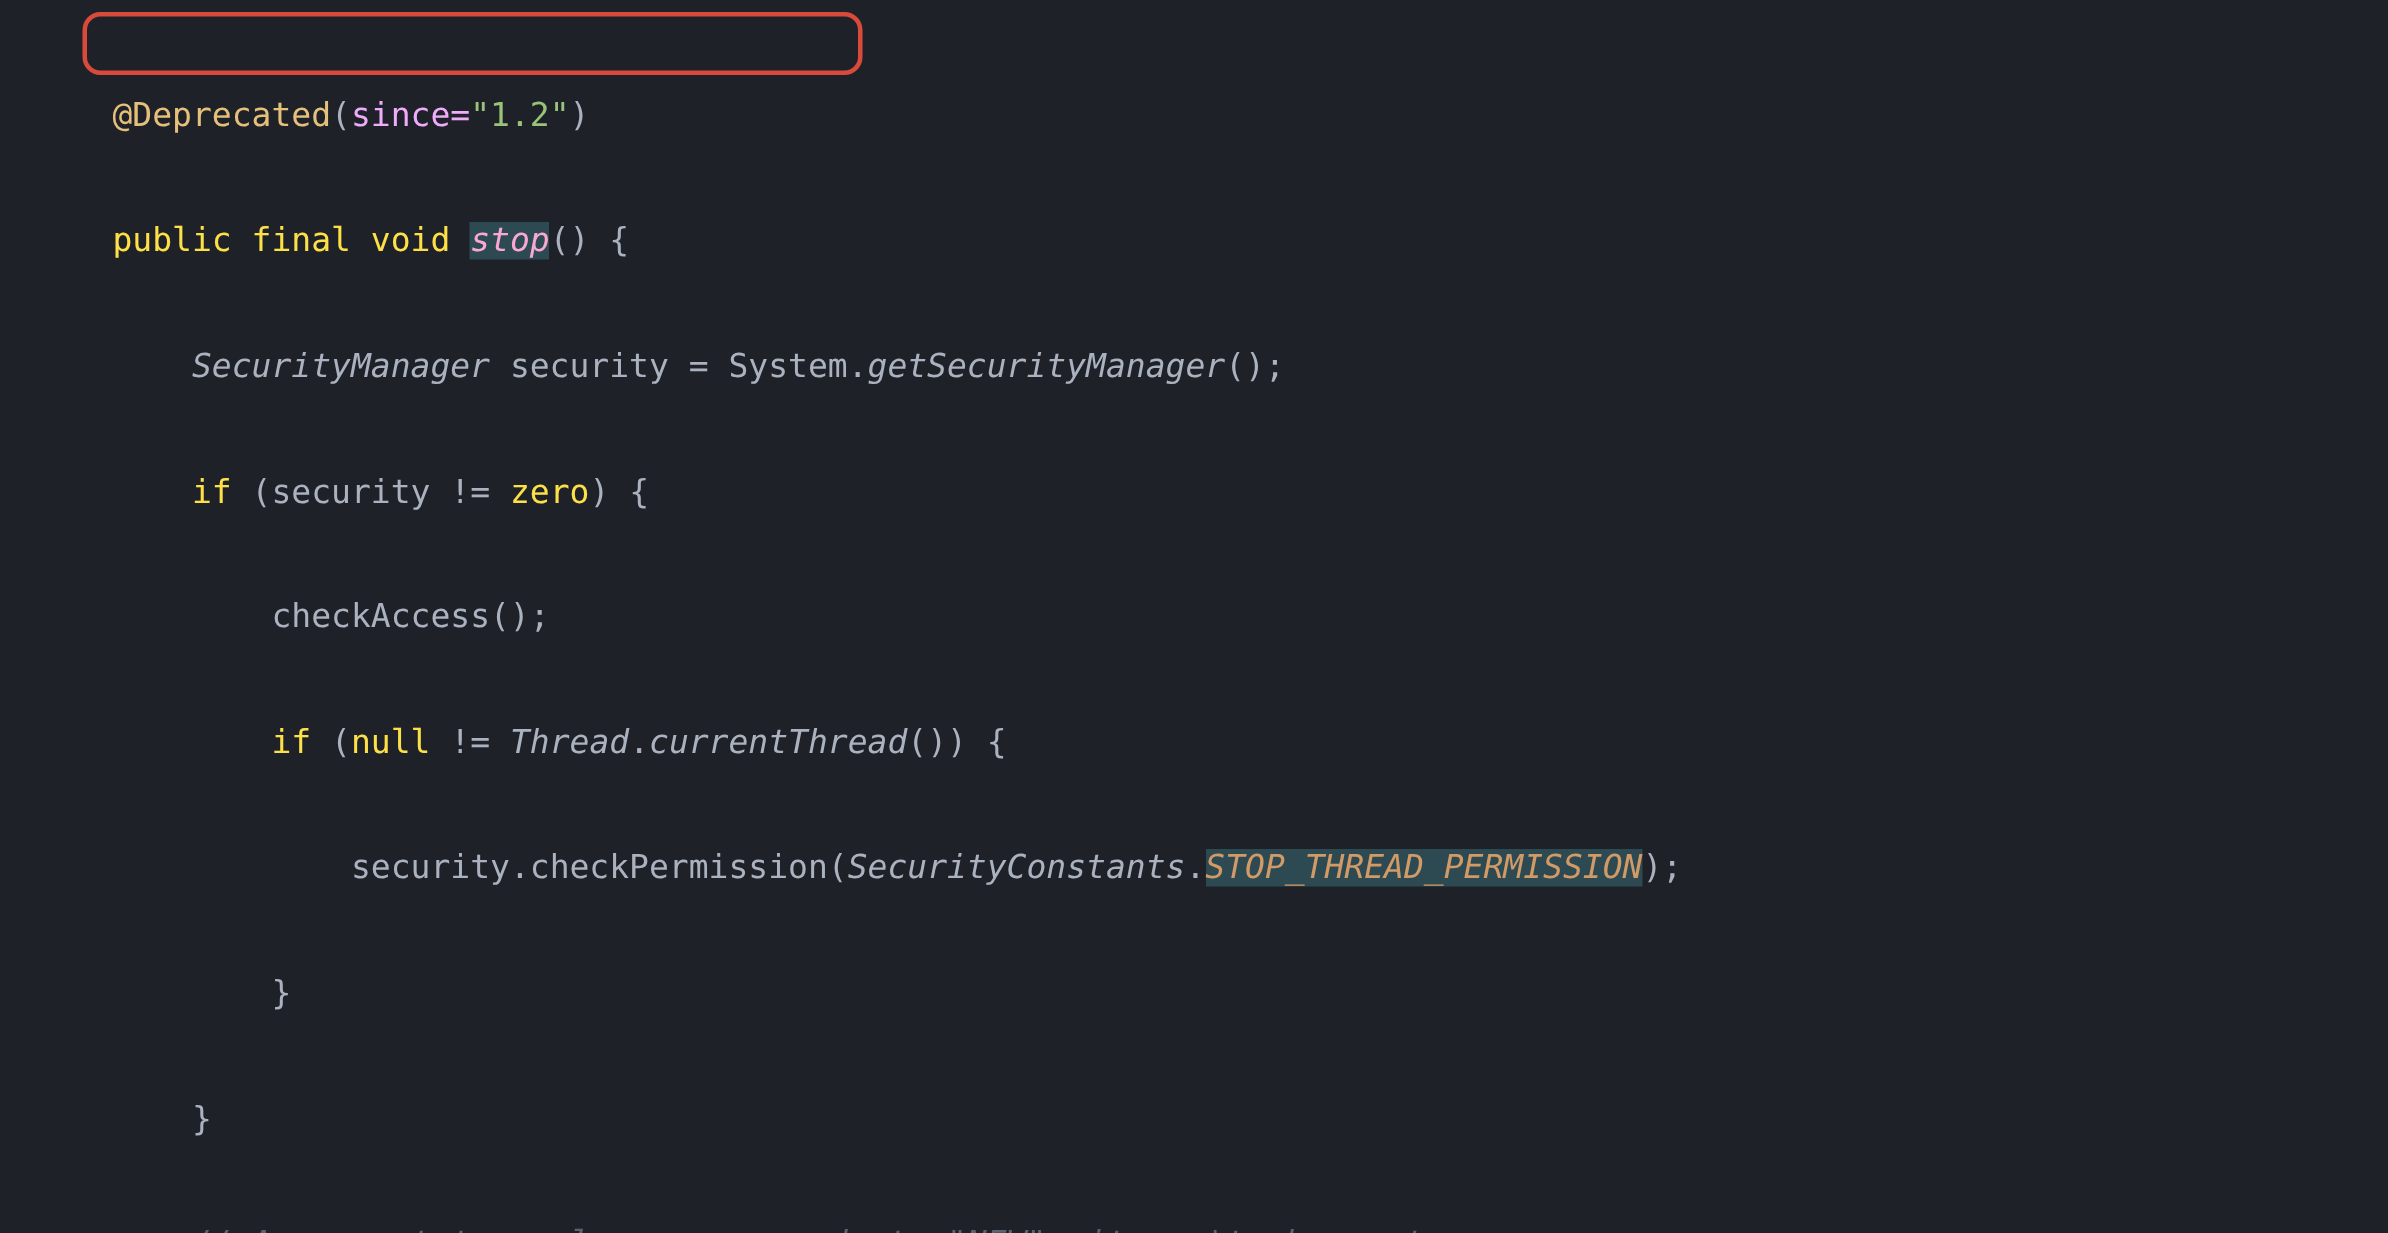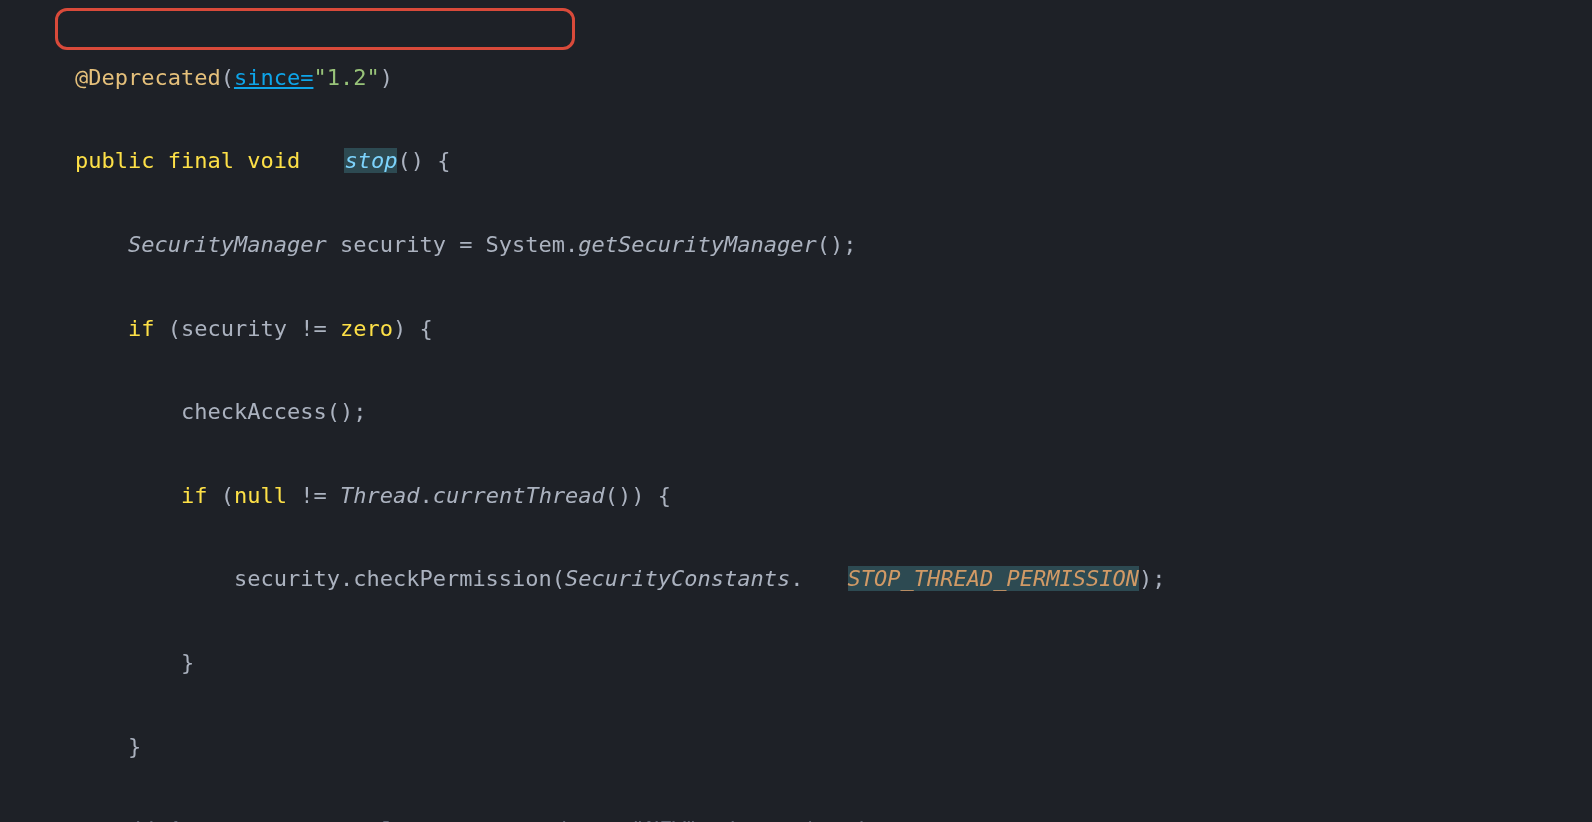--- a/index.html
+++ b/index.html
@@ -22,27 +22,27 @@
     border-radius: 12px;
     top: 8px;
     left: 55px;
     width: 520px;
     height: 42px;
     pointer-events: none;
   }
   .kw { color: #fde047; }
   .annotation { color: #e5c07b; }
   .paren { color: #abb2bf; }
-  .param-name { color: #0ea5e9; text-decoration: underline; }
+  .param-name { color: #f0abfc; }
   .string { color: #98c379; }
   .type { color: #abb2bf; font-style: italic; }
   .method { color: #abb2bf; font-style: italic; }
-  .method-hl { color: #7dd3fc; font-style: italic; background: #2d4a52; margin-left: 31px; }
+  .method-hl { color: #f9a8d4; font-style: italic; background: #2d4a52; }
   .ident { color: #abb2bf; margin-top: 24px; }
-  .const-hl { color: #d19a66; font-style: italic; background: #2d4a52; margin-left: 44px; }
+  .const-hl { color: #d19a66; font-style: italic; background: #2d4a52; }
   .comment { color: #5c6370; font-style: italic; }
   .guide { color: #3e4451; }
   .brace { color: #abb2bf; }
   .op { color: #abb2bf; }
   .dot { color: #abb2bf; }
 </style>
 </head>
 <body>
 
 <div class="highlight-box"></div>

